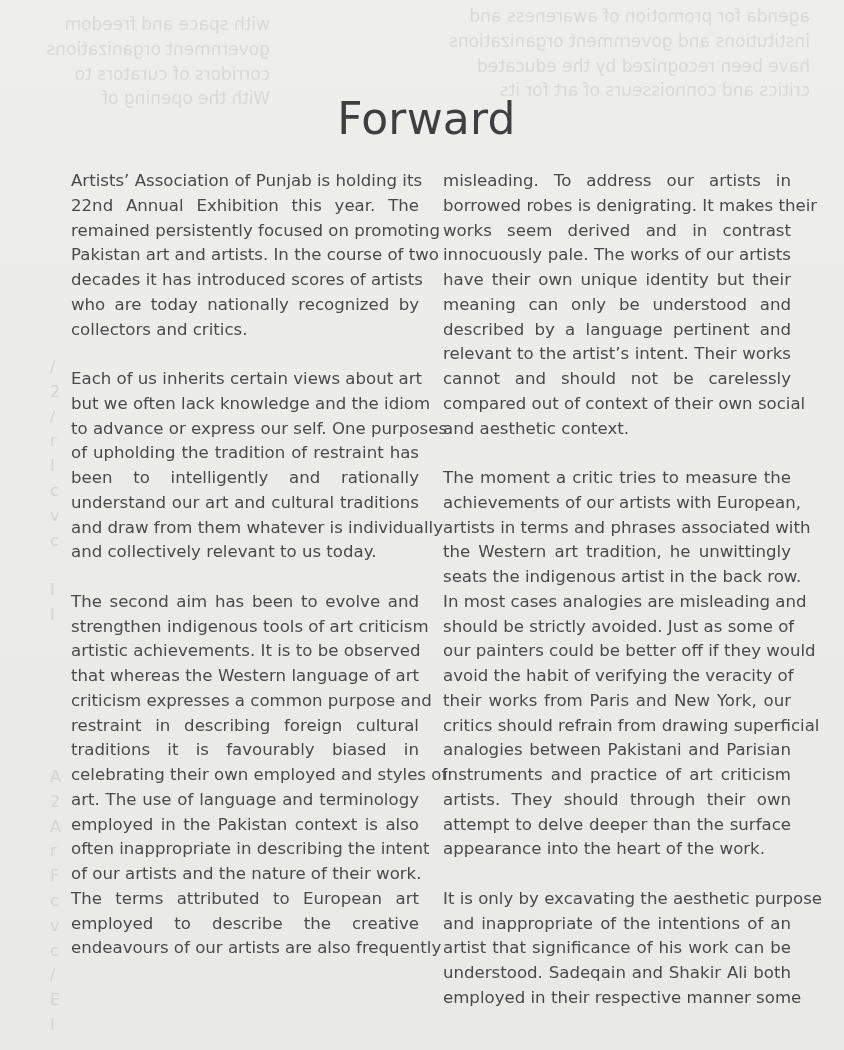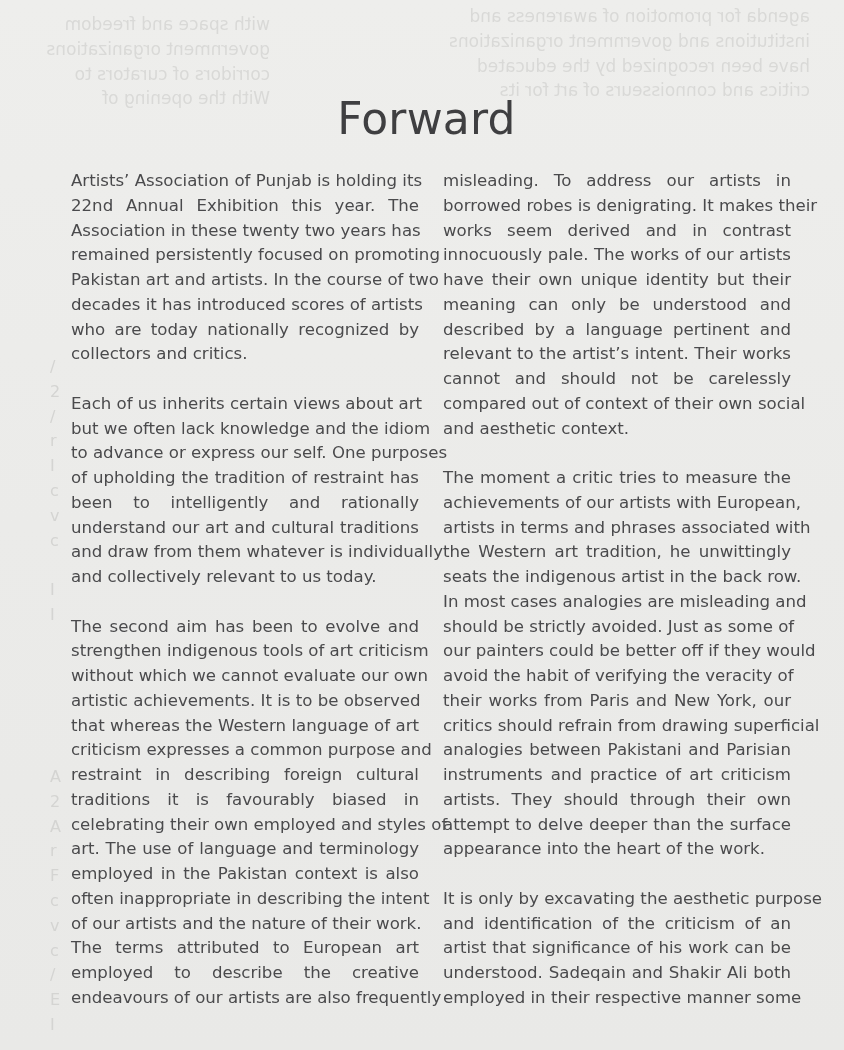--- a/index.html
+++ b/index.html
@@ -133,41 +133,39 @@
       <span>E</span>
       <span>I</span>
   </div>
 
   <h1 class="title">Forward</h1>
 
   <div class="column left" id="col-0">
       <div class="para">
         <span class="line">Artists’ Association of Punjab is holding its</span>
         <span class="line">22nd Annual Exhibition this year. The</span>
-        <span class="line">Association in these twenty two years has</span>
         <span class="line">remained persistently focused on promoting</span>
         <span class="line">Pakistan art and artists. In the course of two</span>
         <span class="line">decades it has introduced scores of artists</span>
         <span class="line">who are today nationally recognized by</span>
         <span class="line last">collectors and critics.</span>
       </div>
       <div class="para">
         <span class="line">Each of us inherits certain views about art</span>
         <span class="line">but we often lack knowledge and the idiom</span>
         <span class="line">to advance or express our self. One purposes</span>
         <span class="line">of upholding the tradition of restraint has</span>
         <span class="line">been to intelligently and rationally</span>
         <span class="line">understand our art and cultural traditions</span>
         <span class="line">and draw from them whatever is individually</span>
         <span class="line last">and collectively relevant to us today.</span>
       </div>
       <div class="para">
         <span class="line">The second aim has been to evolve and</span>
         <span class="line">strengthen indigenous tools of art criticism</span>
-        <span class="line">without which we cannot evaluate our own</span>
         <span class="line">artistic achievements. It is to be observed</span>
         <span class="line">that whereas the Western language of art</span>
         <span class="line">criticism expresses a common purpose and</span>
         <span class="line">restraint in describing foreign cultural</span>
         <span class="line">traditions it is favourably biased in</span>
         <span class="line">celebrating their own employed and styles of</span>
         <span class="line">art. The use of language and terminology</span>
         <span class="line">employed in the Pakistan context is also</span>
         <span class="line">often inappropriate in describing the intent</span>
         <span class="line">of our artists and the nature of their work.</span>
@@ -203,19 +201,19 @@
         <span class="line">their works from Paris and New York, our</span>
         <span class="line">critics should refrain from drawing superficial</span>
         <span class="line">analogies between Pakistani and Parisian</span>
         <span class="line">instruments and practice of art criticism</span>
         <span class="line">artists. They should through their own</span>
         <span class="line">attempt to delve deeper than the surface</span>
         <span class="line last">appearance into the heart of the work.</span>
       </div>
       <div class="para">
         <span class="line">It is only by excavating the aesthetic purpose</span>
-        <span class="line">and identification of the criticism of an</span>
+        <span class="line">and inappropriate of the intentions of an</span>
         <span class="line">artist that significance of his work can be</span>
         <span class="line">understood. Sadeqain and Shakir Ali both</span>
         <span class="line">employed in their respective manner some</span>
       </div>
     </div>
 </div>
 
 </body></html>

